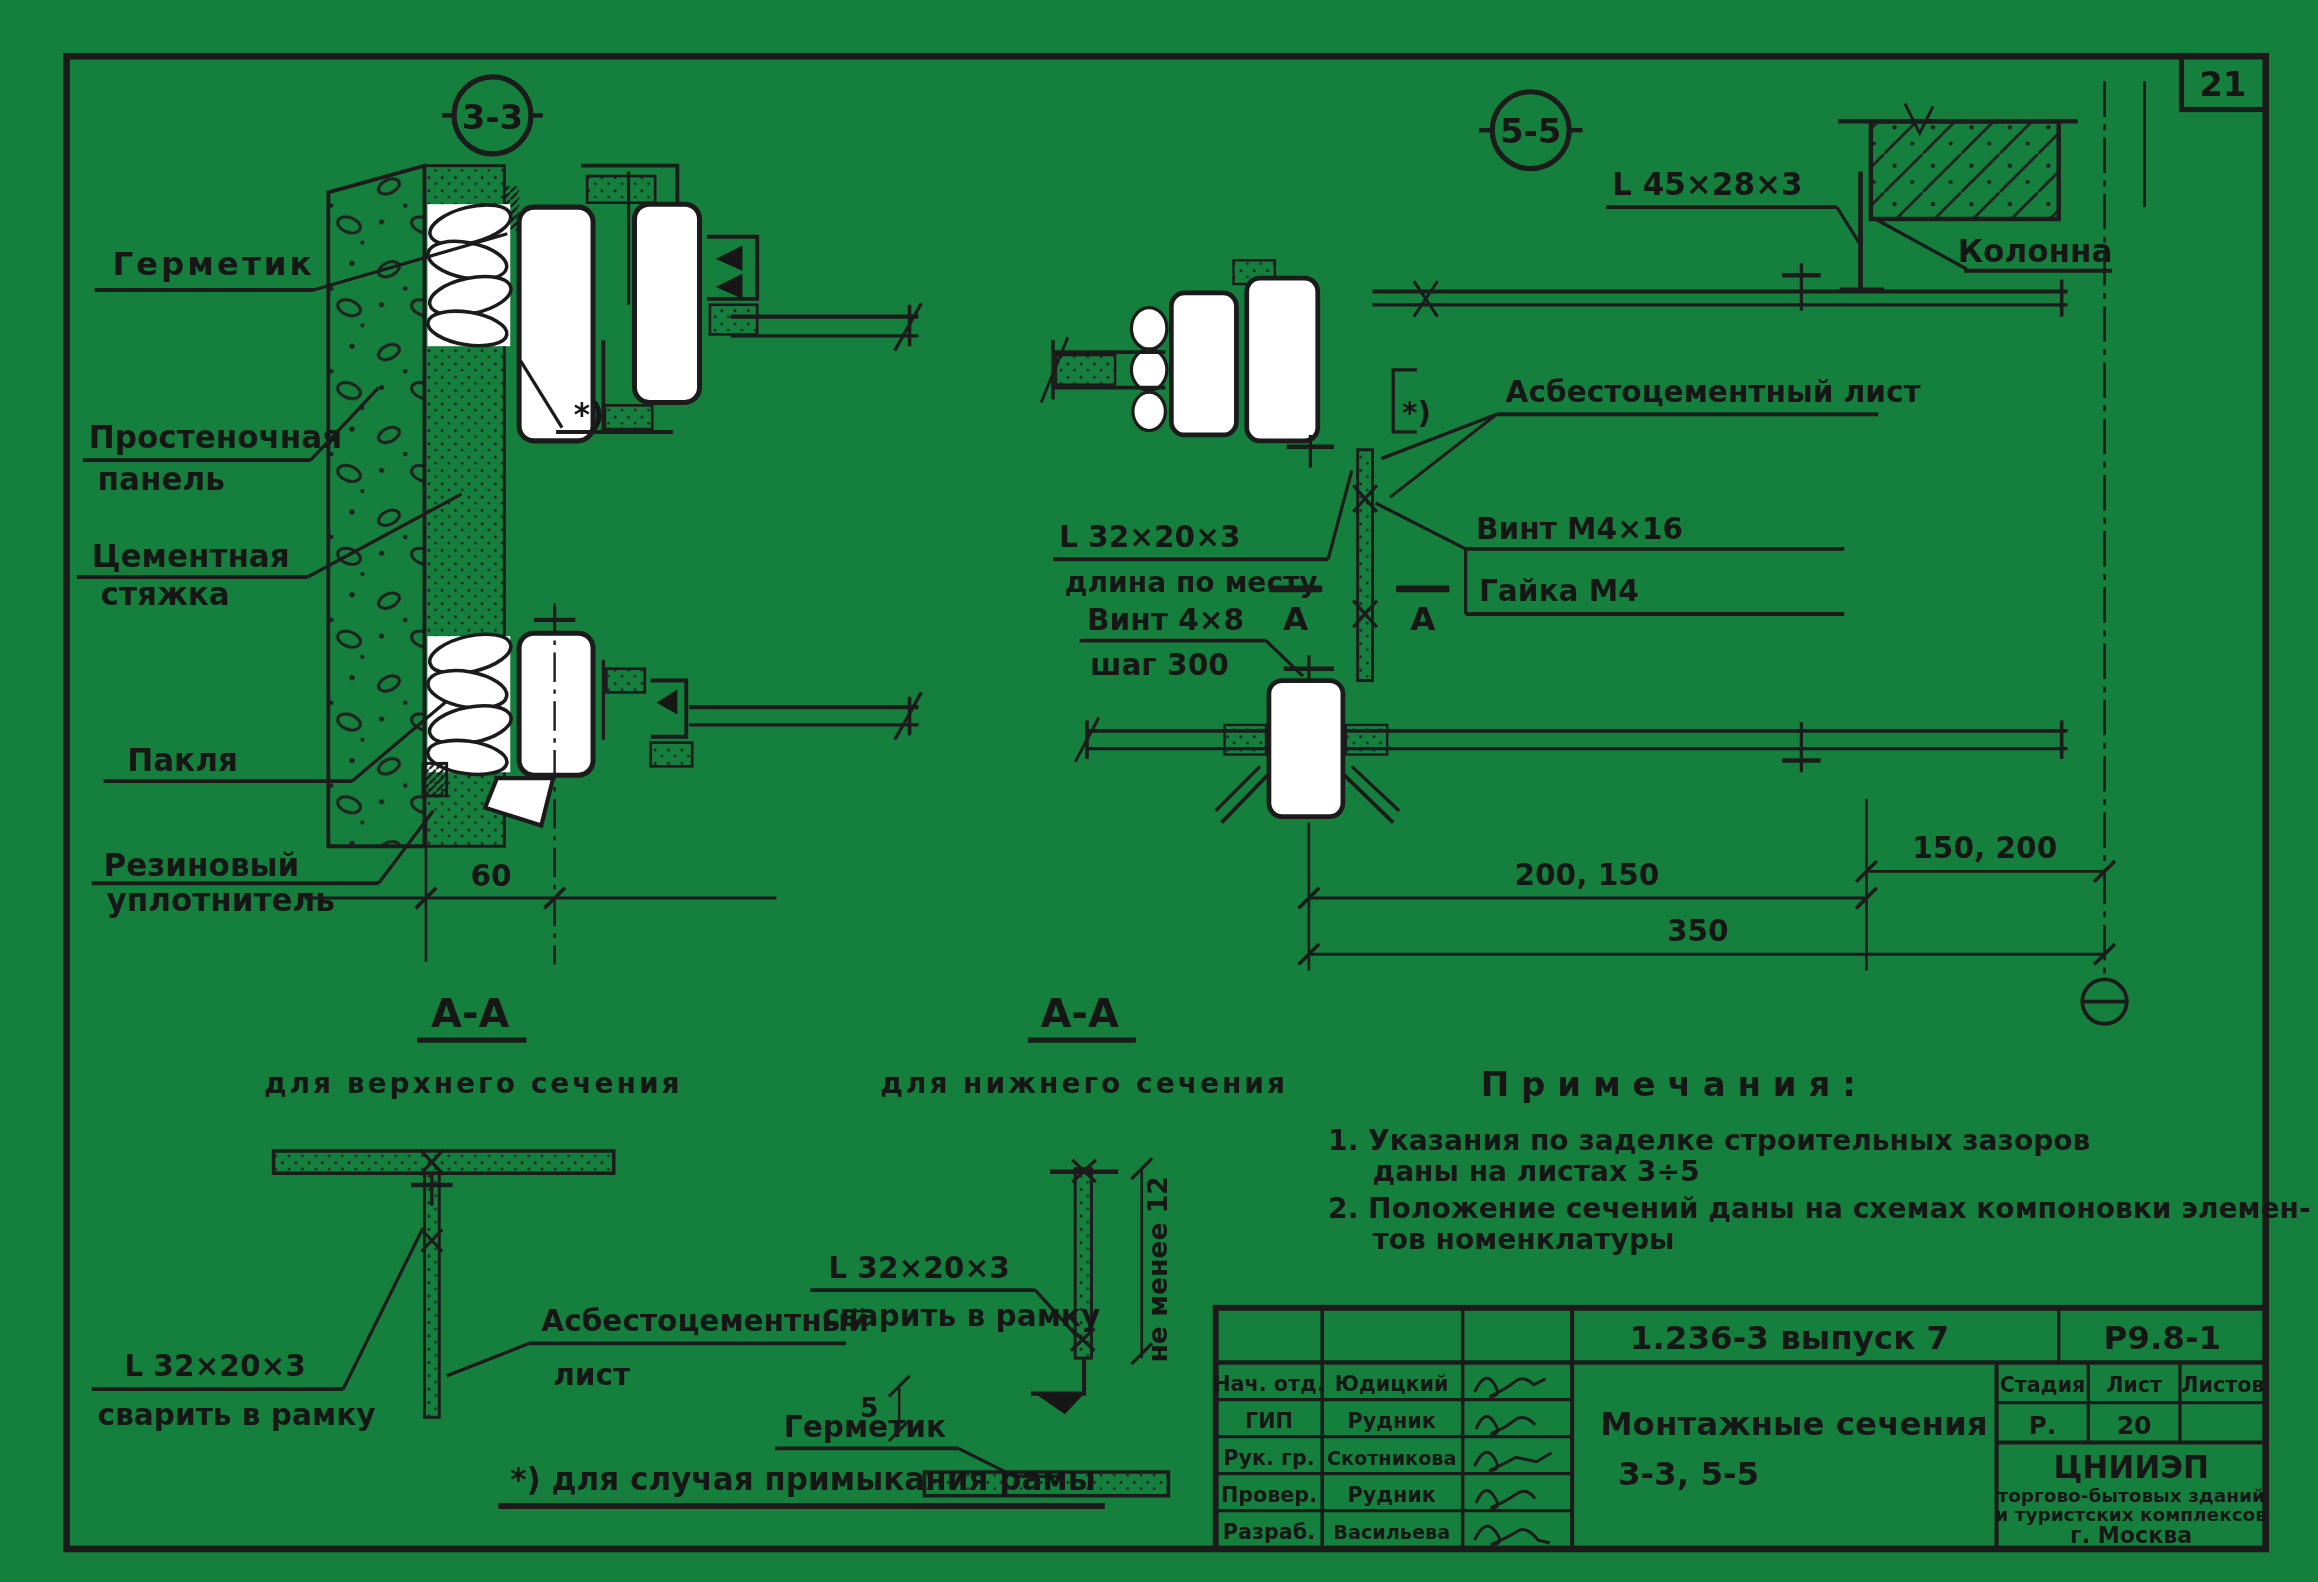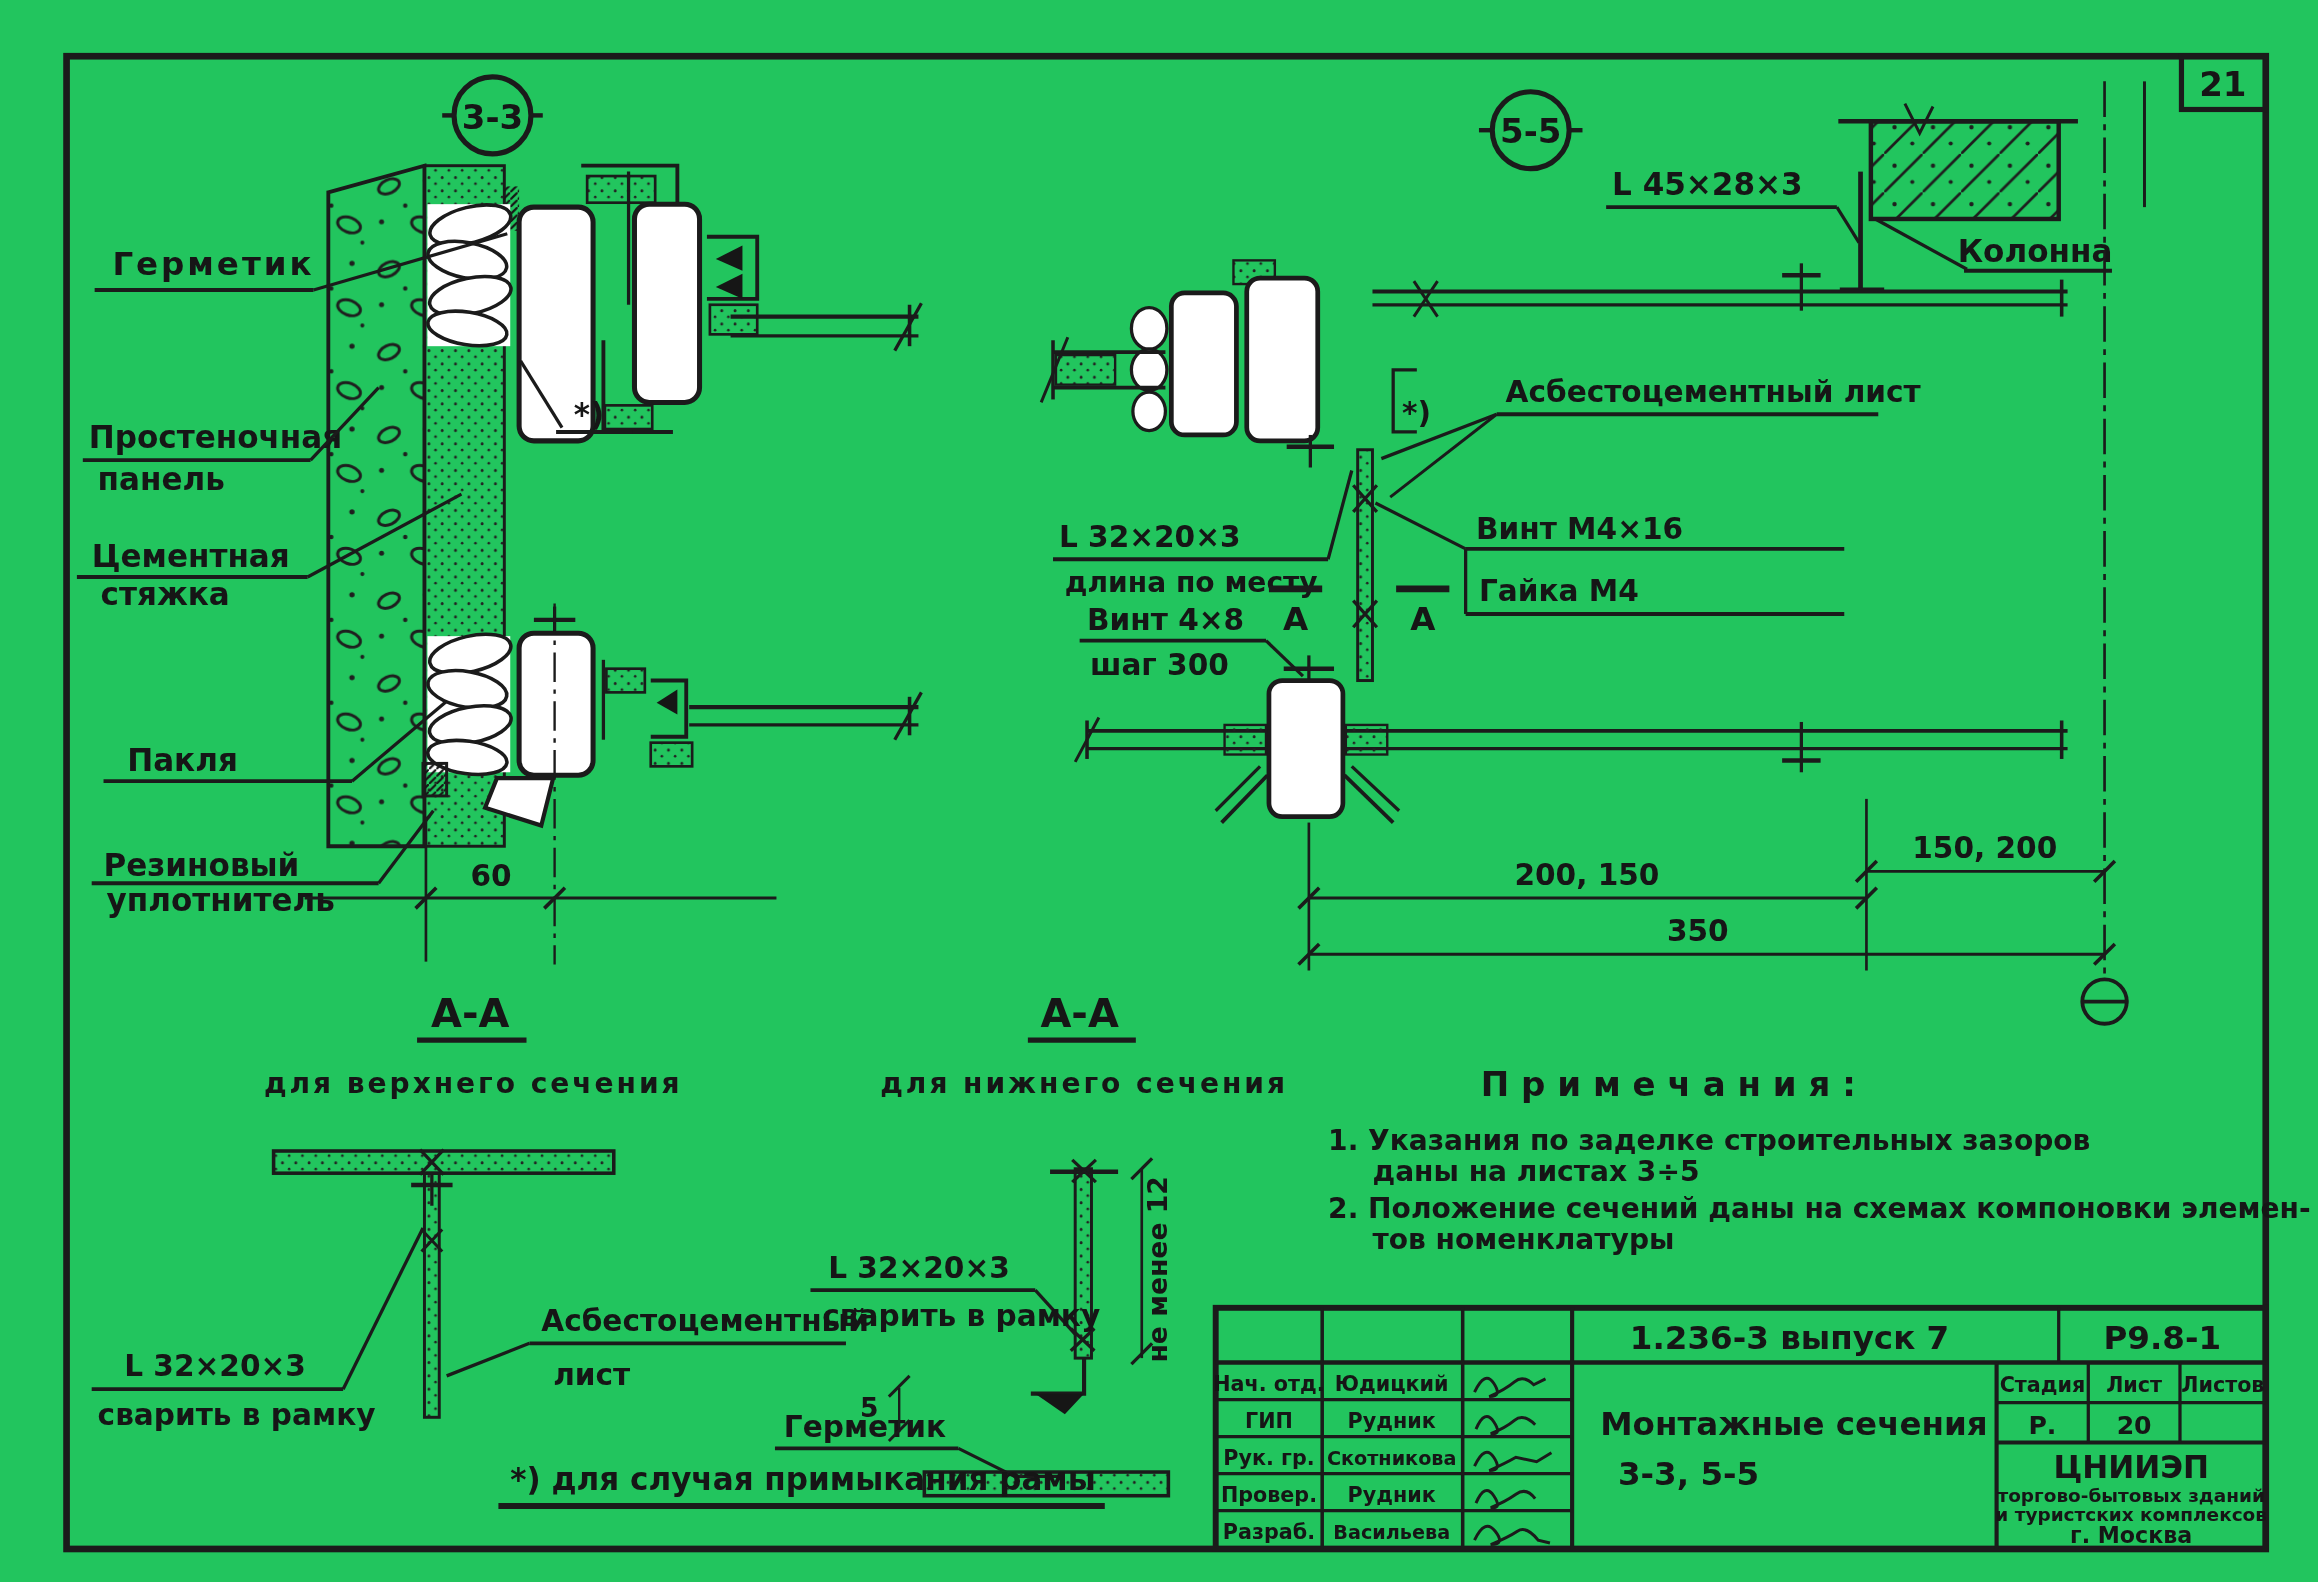--- a/index.html
+++ b/index.html
@@ -1,16 +1,16 @@
 <!DOCTYPE html>
 <html style="font-size:8px"><head>
 <meta charset="utf-8">
 <style>
   html,body{margin:0;padding:0;background:#ffffff;}
-  .sheet{position:relative;width:2319px;height:1583px;background:#22c55e;overflow:hidden;}
+  .sheet{position:relative;width:2319px;height:1583px;background:#15803d;overflow:hidden;}
   svg{display:block;}
   .t{font-family:"DejaVu Sans","Liberation Sans",sans-serif;font-weight:bold;fill:#161616;}
   .ln{stroke:#1b1b1b;fill:none;}
   .fillw{fill:#ffffff;}
 </style>
 </head>
 <body>
 
 <div class="sheet">
 <svg width="2319" height="1583" viewBox="0 0 1568 1070" preserveAspectRatio="none">

